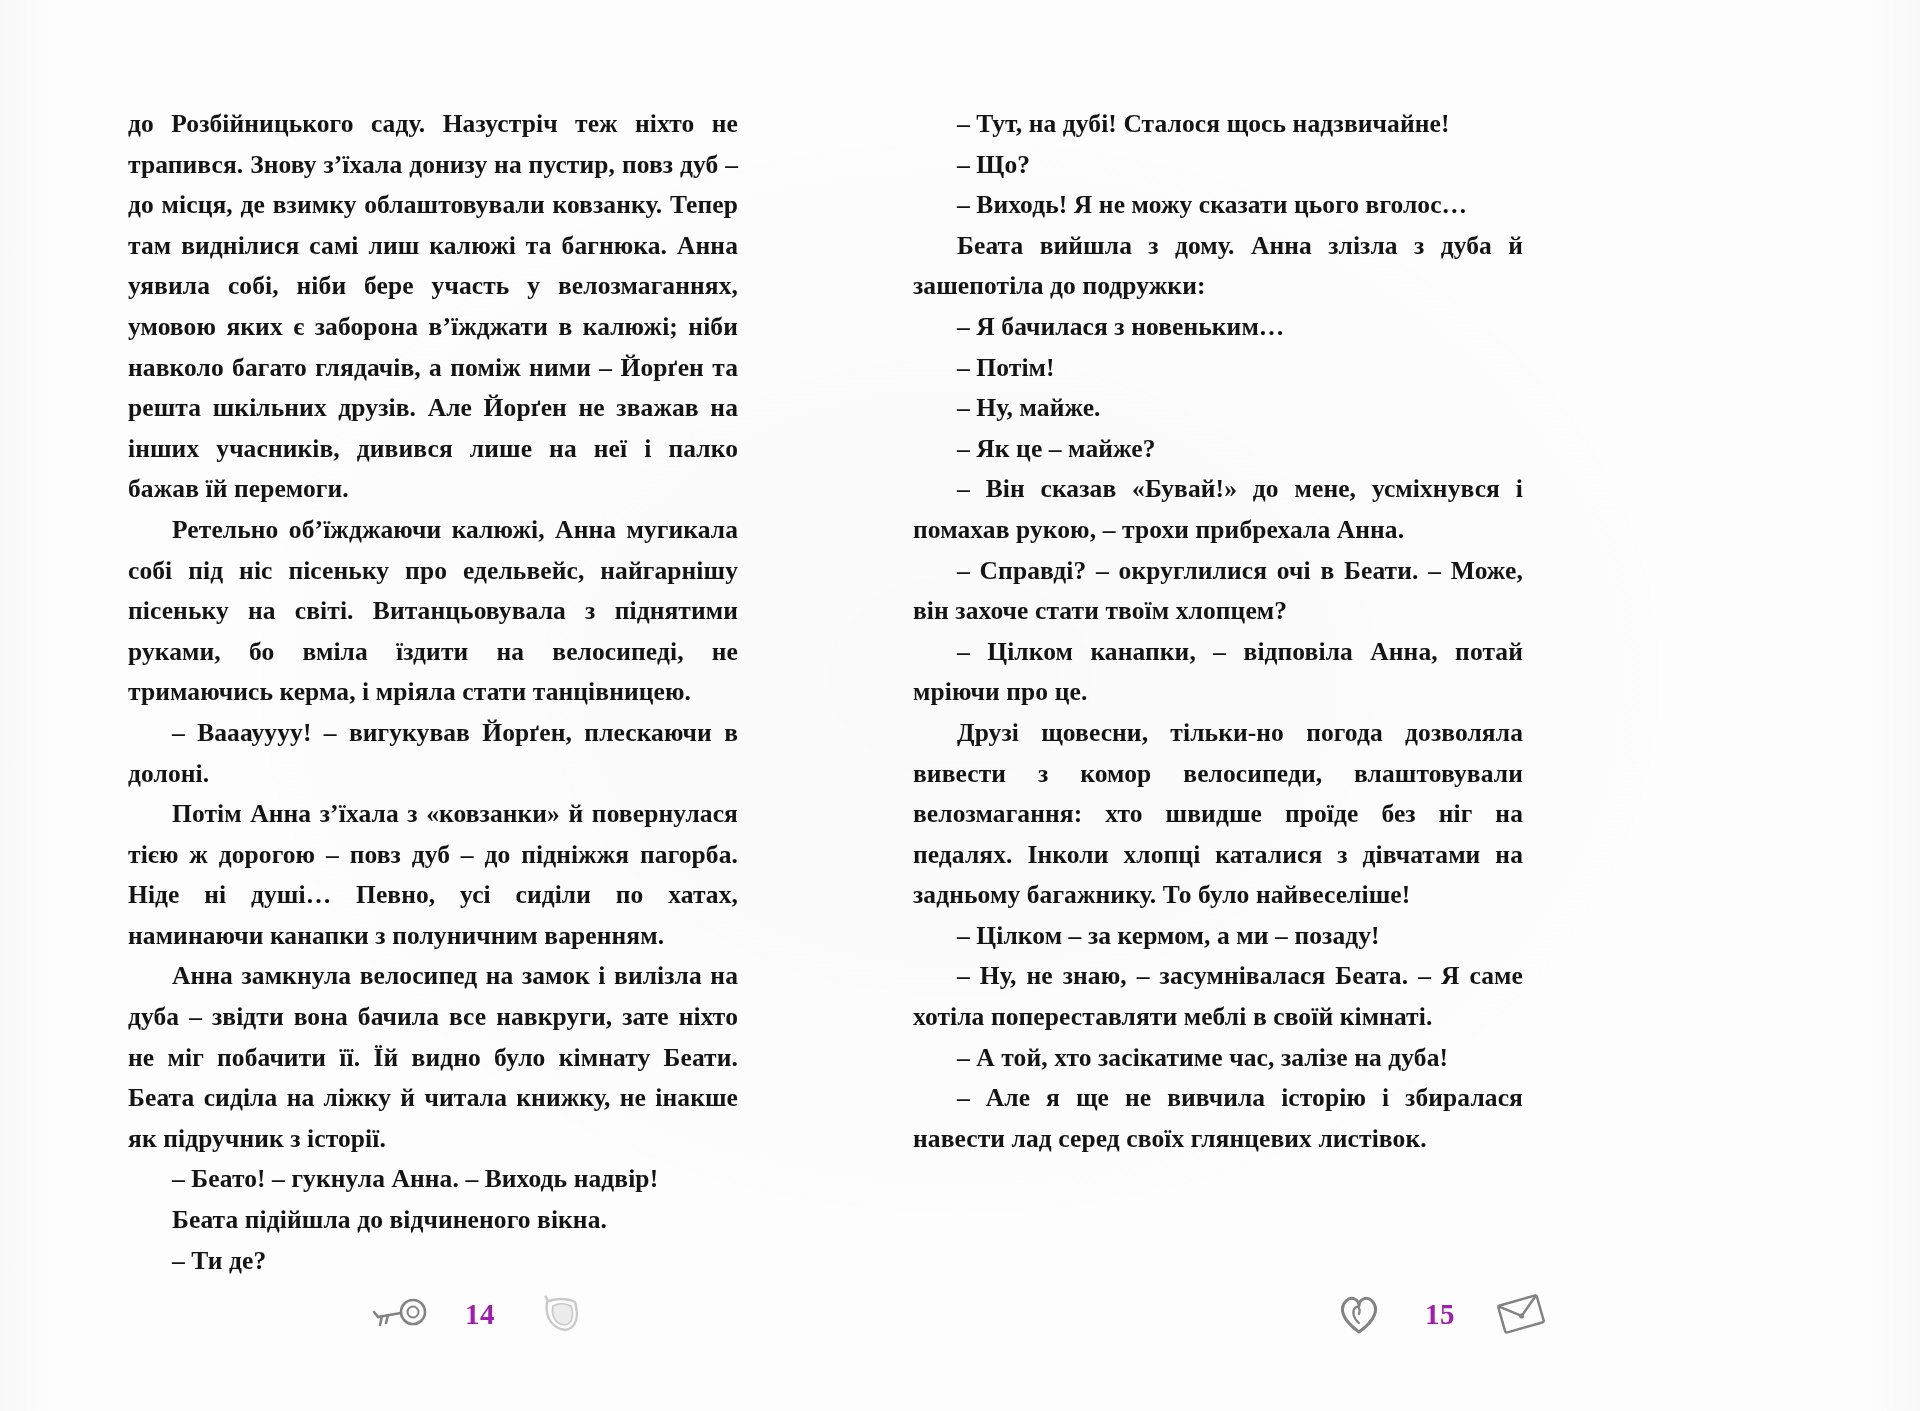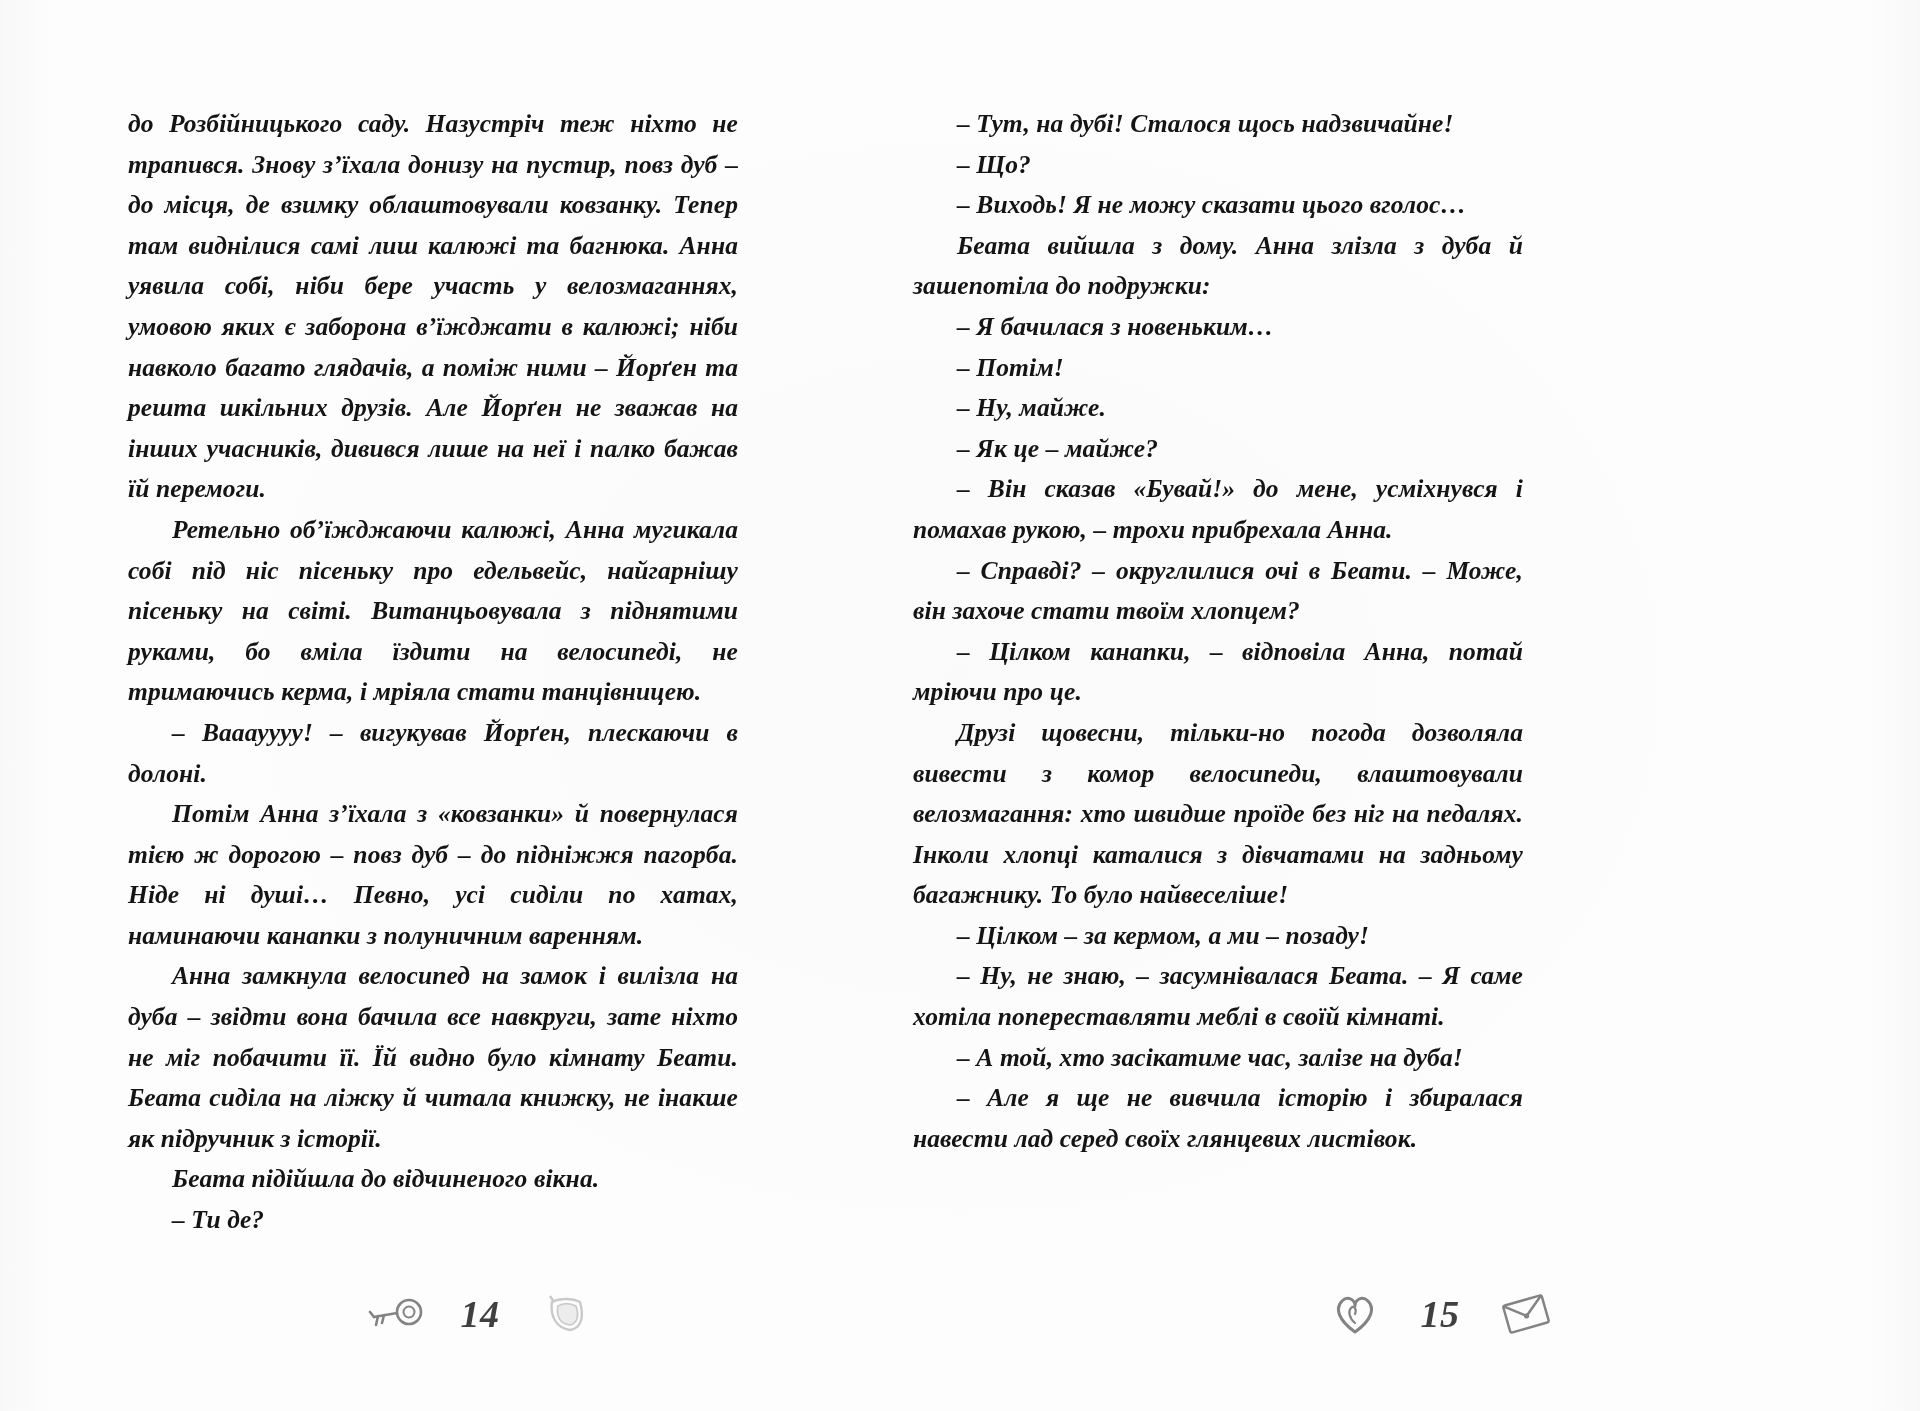--- a/index.html
+++ b/index.html
@@ -26,21 +26,20 @@
       linear-gradient(270deg, rgba(0,0,0,0.02) 0px, rgba(0,0,0,0.0) 55px);
     pointer-events: none;
   }
 
   .spread {
     position: absolute;
     top: 0; left: 0;
     width: 1920px;
     height: 997px;
     display: flex;
-    font-style: italic;
   }
 
   .book-page {
     position: relative;
     flex: 0 0 960px;
     height: 1411px;
     box-sizing: border-box;
   }
 
   .column {
@@ -80,23 +79,23 @@
     bottom: 52px;
     left: 0;
     width: 960px;
     height: 90px;
     display: flex;
     align-items: center;
     justify-content: center;
     gap: 34px;
   }
   .folio {
-    font-size: 38px;
+    font-size: 29px;
     font-weight: 700;
-    color: #404040;
+    color: #a21caf;
     font-family: "Liberation Serif", "DejaVu Serif", serif;
     letter-spacing: 0.5px;
     filter: blur(0.15px);
   }
   .deco {
     width: 64px;
     height: 64px;
     display: flex;
     align-items: center;
     justify-content: center;
@@ -115,20 +114,21 @@
   <div class="spread">
 
     <div class="book-page">
 
       <div class="column left">
         <p class="body">до Розбійницького саду. Назустріч теж ніхто не трапився. Знову з’їхала донизу на пустир, повз дуб – до місця, де взимку облаштовували ковзанку. Тепер там виднілися самі лиш калюжі та багнюка. Анна уявила собі, ніби бере участь у велозмаганнях, умовою яких є заборона в’їжджати в калюжі; ніби навколо багато глядачів, а поміж ними – Йорґен та решта шкільних друзів. Але Йорґен не зважав на інших учасників, дивився лише на неї і палко бажав їй перемоги.</p>
         <p class="body indent">Ретельно об’їжджаючи калюжі, Анна мугикала собі під ніс пісеньку про едельвейс, найгарнішу пісеньку на світі. Витанцьовувала з піднятими руками, бо вміла їздити на велосипеді, не тримаючись керма, і мріяла стати танцівницею.</p>
         <p class="body dash">– Вааауууу! – вигукував Йорґен, плескаючи в долоні.</p>
         <p class="body indent">Потім Анна з’їхала з «ковзанки» й повернулася тією ж дорогою – повз дуб – до підніжжя пагорба. Ніде ні душі… Певно, усі сиділи по хатах, наминаючи канапки з полуничним варенням.</p>
         <p class="body indent">Анна замкнула велосипед на замок і вилізла на дуба – звідти вона бачила все навкруги, зате ніхто не міг побачити її. Їй видно було кімнату Беати. Беата сиділа на ліжку й читала книжку, не інакше як підручник з історії.</p>
+        <p class="body dash nojust">– Беато! – гукнула Анна. – Виходь надвір!</p>
         <p class="body indent nojust">Беата підійшла до відчиненого вікна.</p>
         <p class="body dash nojust">– Ти де?</p>
       </div>
 
       <div class="footer">
         <span class="deco">
           <svg width="60" height="44" viewBox="0 0 60 44">
             <g fill="none" stroke="#3a3a3a" stroke-width="2.6" stroke-linecap="round" stroke-linejoin="round">
               <circle cx="44" cy="20" r="12"></circle>
               <circle cx="44" cy="20" r="5.5" stroke-width="2"></circle>

